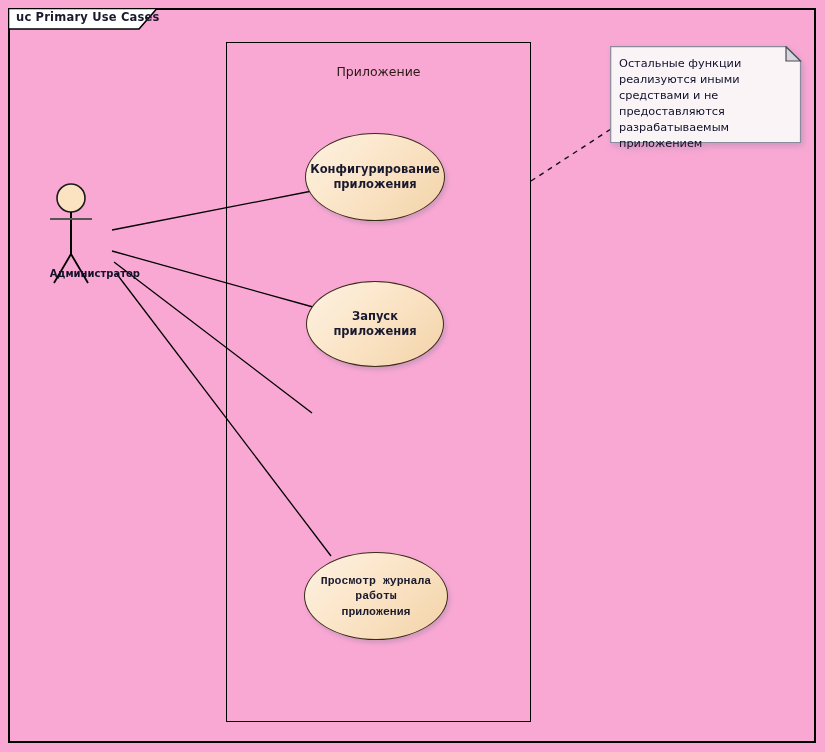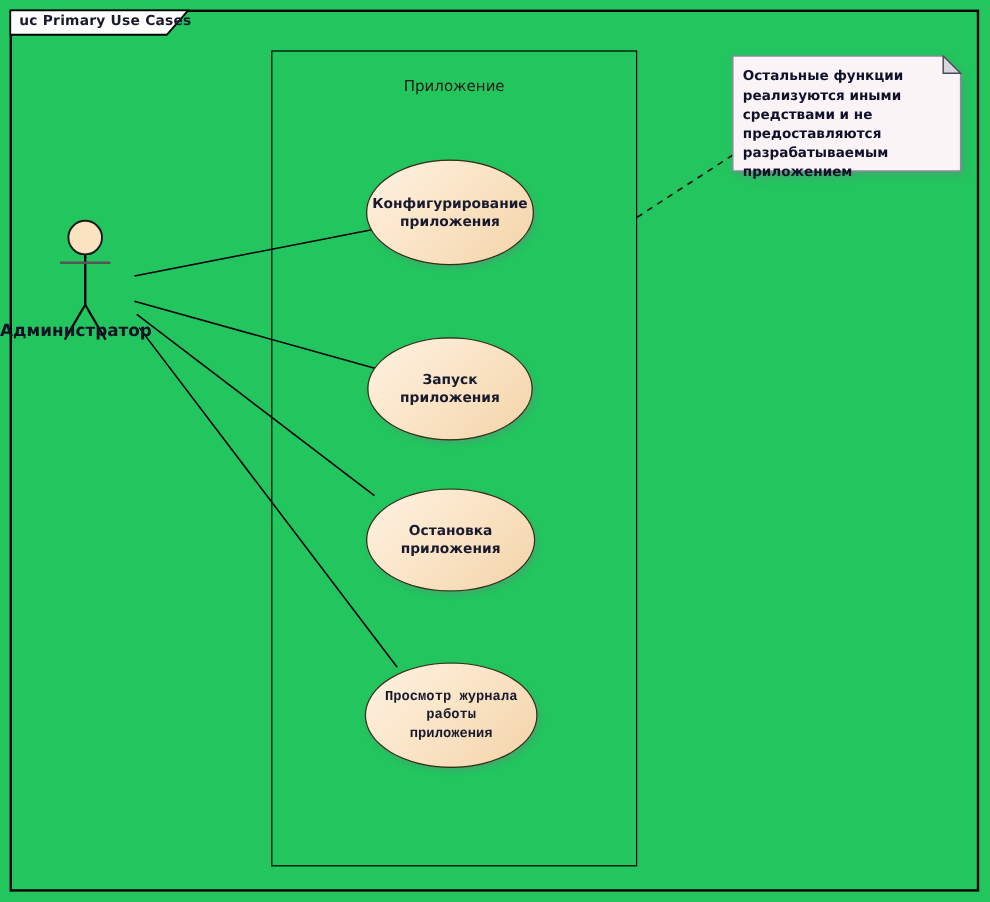--- a/index.html
+++ b/index.html
@@ -7,21 +7,21 @@
     padding: 0;
     background: #ffffff;
   }
   body {
     font-family: "DejaVu Sans", sans-serif;
   }
   #canvas {
     position: relative;
     width: 825px;
     height: 752px;
-    background: #22c55e;
+    background: #f9a8d4;
     overflow: hidden;
   }
   
   .frame-border {
     position: absolute;
     left: 8px;
     top: 8px;
     width: 808px;
     height: 735px;
     border: 2px solid #000000;
@@ -94,36 +94,35 @@
     top: 180px;
     width: 130px;
     height: 105px;
   }
   .actor svg { display: block; }
   .actor-label {
     position: absolute;
     left: 0px;
     top: 268px;
     width: 140px;
-    text-align: left;
-    font-size: 14px;
+    text-align: right;
+    font-size: 10px;
     font-weight: bold;
     color: #111128;
     white-space: nowrap;
   }
   
   .note {
     position: absolute;
     left: 610px;
     top: 46px;
     width: 212px;
     height: 96px;
     box-sizing: border-box;
     filter: drop-shadow(2px 3px 3px rgba(120,120,140,0.35));
-    font-weight: bold;
   }
   .note svg { display: block; position: absolute; left: 0; top: 0; }
   .note-text {
     position: absolute;
     left: 9px;
     top: 10px;
     width: 178px;
     font-size: 11.3px;
     line-height: 1.42;
     color: #10102a;
@@ -177,23 +176,20 @@
   <div class="actor-label">Администратор</div>
 
   <div class="usecase" style="left:306px; top:281px; width:138px; height:86px;">
     <div class="usecase-label">Запуск приложения</div>
   </div>
 
   <div class="usecase" style="left:305px; top:133px; width:140px; height:88px;">
     <div class="usecase-label">Конфигурирование приложения</div>
   </div>
 
-  <div class="usecase" style="left:305px; top:407px; width:141px; height:86px;">
-    <div class="usecase-label">Остановка приложения</div>
-  </div>
 
   <div class="usecase" style="left:304px; top:552px; width:144px; height:88px;font-family:Liberation Mono, monospace;">
     <div class="usecase-label">Просмотр журнала работы приложения</div>
   </div>
 
   <div class="note">
     <svg width="192" height="98" viewBox="0 0 192 98" xmlns="http://www.w3.org/2000/svg">
       <path d="M 0.7,0.7 L 176,0.7 L 190.5,15 L 190.5,96.5 L 0.7,96.5 Z" fill="#faf4f7" stroke="#8a8a9a" stroke-width="1.2"></path>
       <path d="M 176,0.7 L 190.5,15 L 176,15 Z" fill="#d6d6de" stroke="#4a4a55" stroke-width="1.2"></path>
     </svg>

